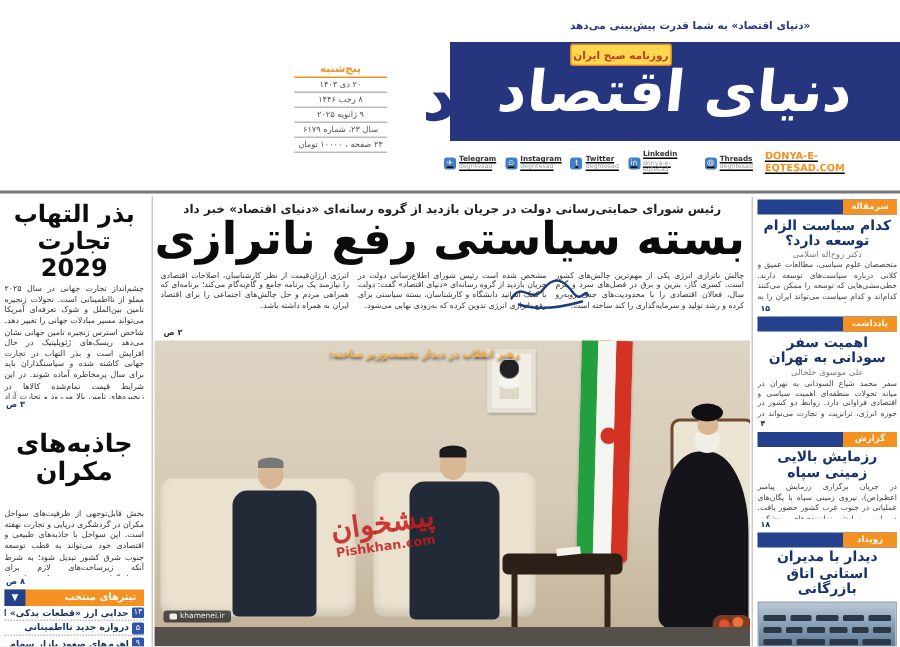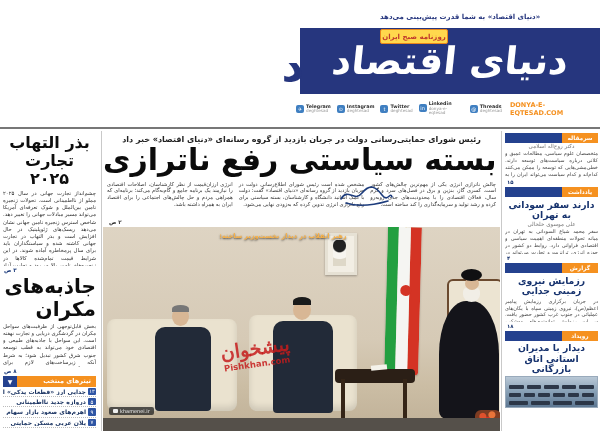--- a/index.html
+++ b/index.html
@@ -12,21 +12,21 @@
             display:flex;align-items:center;justify-content:center;overflow:visible;}
   .mast-title{color:#fff;font-size:38px;font-weight:900;transform:skewX(-6deg);white-space:nowrap;}
   .mast-swash{position:absolute;top:40px;right:296px;color:#26367e;font-size:44px;font-weight:900;}
   .badge{position:absolute;top:29px;right:152px;width:66px;height:13px;background:#ffd84d;
          border:1px solid #e8861c;border-radius:2px;color:#c0392b;font-size:7px;font-weight:bold;
          display:flex;align-items:center;justify-content:center;}
   .dateline{position:absolute;top:42px;right:342px;width:62px;}
   .dl-week{color:#f59120;font-size:7px;font-weight:bold;text-align:center;border-bottom:1px solid #f59120;padding-bottom:1px;}
   .dl-row{font-size:5.5px;color:#555;text-align:center;border-bottom:0.5px solid #bbb;padding:1.5px 0;}
   .social{position:absolute;top:100px;right:2px;width:302px;height:17px;display:flex;direction:ltr;
-          align-items:center;gap:6px;}
+          gap:6px;text-decoration:underline;}
   .soc-item{display:flex;direction:ltr;align-items:center;gap:2px;}
   .soc-ic{width:8px;height:8px;border-radius:2px;background:#3f7fc1;color:#fff;font-size:5px;
           display:flex;align-items:center;justify-content:center;flex:0 0 auto;}
   .soc-txt{display:flex;flex-direction:column;line-height:1.1;}
   .soc-label{font-size:4.8px;font-weight:bold;color:#333;}
   .soc-handle{font-size:4.2px;color:#999;}
   .soc-site{font-size:6.5px;font-weight:900;color:#f59120;margin-left:2px;}
   .ad{position:absolute;top:33px;left:20px;width:163px;height:97px;overflow:hidden;
       background:linear-gradient(180deg,#c4e9d2 0%,#aadfc3 55%,#d9cdb4 80%,#cec2a8 100%);}
   .ad-block{position:absolute;left:0;top:0;width:100px;height:62px;background:#9ad8b6;}
@@ -43,21 +43,21 @@
   .ad-car .w1{left:16px;} .ad-car .w2{right:14px;}
   .ad-car .plate{position:absolute;bottom:8px;left:34px;width:22px;height:6px;background:#151515;border-radius:1px;}
   .hrule{position:absolute;top:127px;left:0;width:600px;height:1.5px;background:#777;}
   .vdiv{position:absolute;top:131px;bottom:0;width:1px;background:#c9c9c9;}
   
   .left-col{position:absolute;top:131px;left:0;width:99px;padding:0 3px;box-sizing:border-box;}
   .l-kicker{font-size:6.8px;font-weight:bold;color:#111;text-align:center;line-height:1.3;margin-top:3px;}
   .l-h1{font-size:16px;font-weight:900;color:#0d0d0d;text-align:center;line-height:1.12;margin:3px 0 2px;}
   .l-body{font-size:5.3px;color:#333;text-align:justify;line-height:1.36;overflow:hidden;}
   .pg-mark{font-size:5.5px;font-weight:bold;color:#1d3c7c;text-align:left;margin:1px 1px 2px;}
-  .l-h2{font-size:20px;font-weight:900;color:#0d0d0d;line-height:1.15;margin:2px 0;}
+  .l-h2{font-size:17px;font-weight:900;color:#0d0d0d;text-align:center;line-height:1.15;margin:14px 0;}
   .picks-banner{position:relative;height:11px;background:#f59120;color:#fff;font-size:6.5px;
                 font-weight:bold;line-height:11px;padding-right:5px;margin-top:2px;}
   .picks-chev{position:absolute;left:0;top:0;width:14px;height:11px;background:#24418e;color:#fff;
               font-size:6px;display:flex;align-items:center;justify-content:center;}
   .pick-row{height:9.3px;display:flex;align-items:center;gap:2px;border-bottom:1px dotted #bbb;}
   .pick-num{width:8px;height:7.5px;background:#2f55a4;color:#fff;font-size:5.3px;border-radius:1px;
             display:flex;align-items:center;justify-content:center;flex:0 0 auto;}
   .pick-txt{font-size:6.1px;font-weight:bold;color:#16305f;white-space:nowrap;overflow:hidden;}
   
   .mid{position:absolute;top:131px;left:103px;width:397px;}
@@ -129,20 +129,28 @@
 
 <div class="page">
 
   <div class="tagline">«دنیای اقتصاد» به شما قدرت پیش‌بینی می‌دهد</div>
   <div class="mast-bar">
     <div class="mast-title">دنیای اقتصاد</div>
   </div>
   <div class="mast-swash">د</div>
   <div class="badge">روزنامه صبح ایران</div>
 
+  <div class="dateline">
+    <div class="dl-week">پنج‌شنبه</div>
+    <div class="dl-row">۲۰ دی ۱۴۰۳</div>
+    <div class="dl-row">۸ رجب ۱۴۴۶</div>
+    <div class="dl-row">۹ ژانویه ۲۰۲۵</div>
+    <div class="dl-row">سال ۲۳، شماره ۶۱۷۹</div>
+    <div class="dl-row">۲۴ صفحه ، ۱۰۰۰۰ تومان</div>
+  </div>
 
   <div class="social">
     <div class="soc-item">
       <span class="soc-ic">✈</span>
       <span class="soc-txt">
           <span class="soc-label">Telegram</span>
           <span class="soc-handle">deghtesad</span>
         </span>
     </div>
     <div class="soc-item">
@@ -175,21 +183,21 @@
     </div>
     <span class="soc-site">DONYA-E-EQTESAD.COM</span>
   </div>
 
 
   <div class="hrule"></div>
   <div class="vdiv" style="left:101px;"></div>
   <div class="vdiv" style="left:501px;"></div>
 
   <div class="left-col">
-    <div class="l-h1">بذر التهاب تجارت ۲۰۲۵</div>
+    <div class="l-h1">بذر التهاب تجارت 2029</div>
     <div class="l-body" style="height:76px;">چشم‌انداز تجارت جهانی در سال ۲۰۲۵ مملو از نااطمینانی است. تحولات زنجیره تامین بین‌الملل و شوک تعرفه‌ای آمریکا می‌تواند مسیر مبادلات جهانی را تغییر دهد. شاخص استرس زنجیره تامین جهانی نشان می‌دهد ریسک‌های ژئوپلیتیک در حال افزایش است و بذر التهاب در تجارت جهانی کاشته شده و سیاستگذاران باید برای سال پرمخاطره آماده شوند. در این شرایط قیمت تمام‌شده کالاها در زنجیره‌های تامین بالا می‌رود و تجارت آزاد با چالش‌های تازه روبه‌رو خواهد شد.</div>
     <div class="pg-mark">۳ ص</div>
     <div class="l-h2">جاذبه‌های مکران</div>
     <div class="l-body" style="height:44px;">بخش قابل‌توجهی از ظرفیت‌های سواحل مکران در گردشگری دریایی و تجارت نهفته است. این سواحل با جاذبه‌های طبیعی و اقتصادی خود می‌تواند به قطب توسعه جنوب شرق کشور تبدیل شود؛ به شرط آنکه زیرساخت‌های لازم برای سرمایه‌گذاری و توسعه شبکه حمل‌ونقل این منطقه فراهم شود.</div>
     <div class="pg-mark">۸ ص</div>
     <div class="picks-banner">
       <span>تیترهای منتخب</span>
       <span class="picks-chev">▼</span>
     </div>
     <div class="pick-row">
@@ -265,36 +273,37 @@
         <div class="en">Pishkhan.com</div>
       </div>
     </div>
   </div>
 
   <div class="right-col">
 
     <div class="sec-banner">
       <span class="sec-tag">سرمقاله</span>
     </div>
+    <div class="sec-h">کدام سیاست الزام توسعه دارد؟</div>
     <div class="sec-author">دکتر روح‌اله اسلامی</div>
     <div class="sec-body" style="height:28px;">متخصصان علوم سیاسی، مطالعات عمیق و کلانی درباره سیاست‌های توسعه دارند. خطی‌مشی‌هایی که توسعه را ممکن می‌کنند کدام‌اند و کدام سیاست می‌تواند ایران را به مسیر رشد بازگرداند؟ حکمرانی، کارایی، رقابتی شدن و شفافیت پاسخ این پرسش است.</div>
     <div class="sec-pg">۱۵</div>
 
     <div class="sec-banner">
       <span class="sec-tag">یادداشت</span>
     </div>
-    <div class="sec-h">دارند سفر سودانی به تهران</div>
+    <div class="sec-h">اهمیت سفر سودانی به تهران</div>
     <div class="sec-author">علی موسوی خلخالی</div>
     <div class="sec-body" style="height:26px;">سفر محمد شیاع السودانی به تهران در میانه تحولات منطقه‌ای اهمیت سیاسی و اقتصادی فراوانی دارد. روابط دو کشور در حوزه انرژی، ترانزیت و تجارت می‌تواند در دوره جدید به سطح تازه‌ای ارتقا یابد و اهمیت بالایی برای هر دو کشور دارد.</div>
     <div class="sec-pg">۴</div>
 
     <div class="sec-banner">
       <span class="sec-tag">گزارش</span>
     </div>
-    <div class="sec-h">رزمایش نیروی زمینی جدایی</div>
+    <div class="sec-h">رزمایش بالایی زمینی سپاه</div>
     <div class="sec-body" style="height:24px;">در جریان برگزاری رزمایش پیامبر اعظم(ص)، نیروی زمینی سپاه با یگان‌های عملیاتی در جنوب غرب کشور حضور یافت. در این رزمایش توانمندی‌های موشکی، پهپادی و تاکتیک‌های نوین رزم زمینی به نمایش گذاشته شد.</div>
     <div class="sec-pg">۱۸</div>
 
     <div class="sec-banner">
       <span class="sec-tag">رویداد</span>
     </div>
     <div class="sec-h">دیدار با مدیران استانی اتاق بازرگانی</div>
     <div class="ev-photo">
       <div class="ev-row" style="top:8px;">
           <span class="ev-dot"></span>

